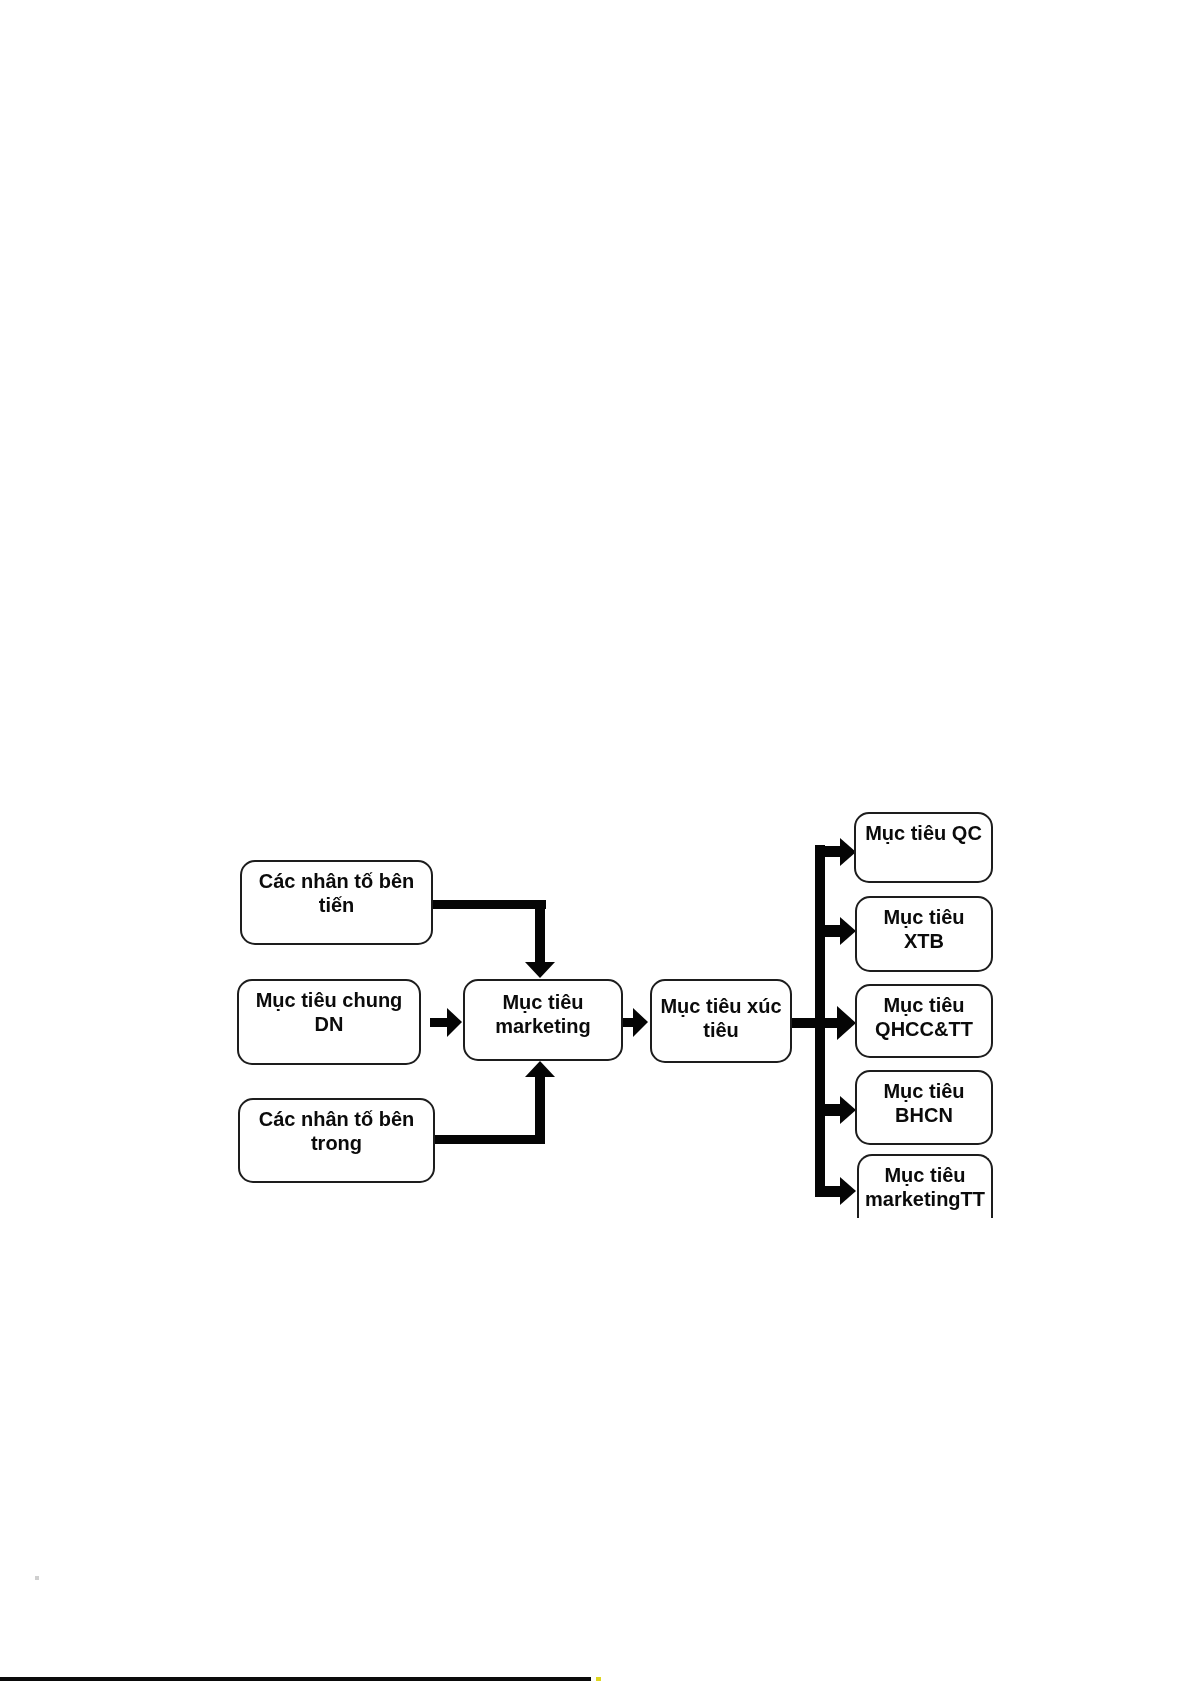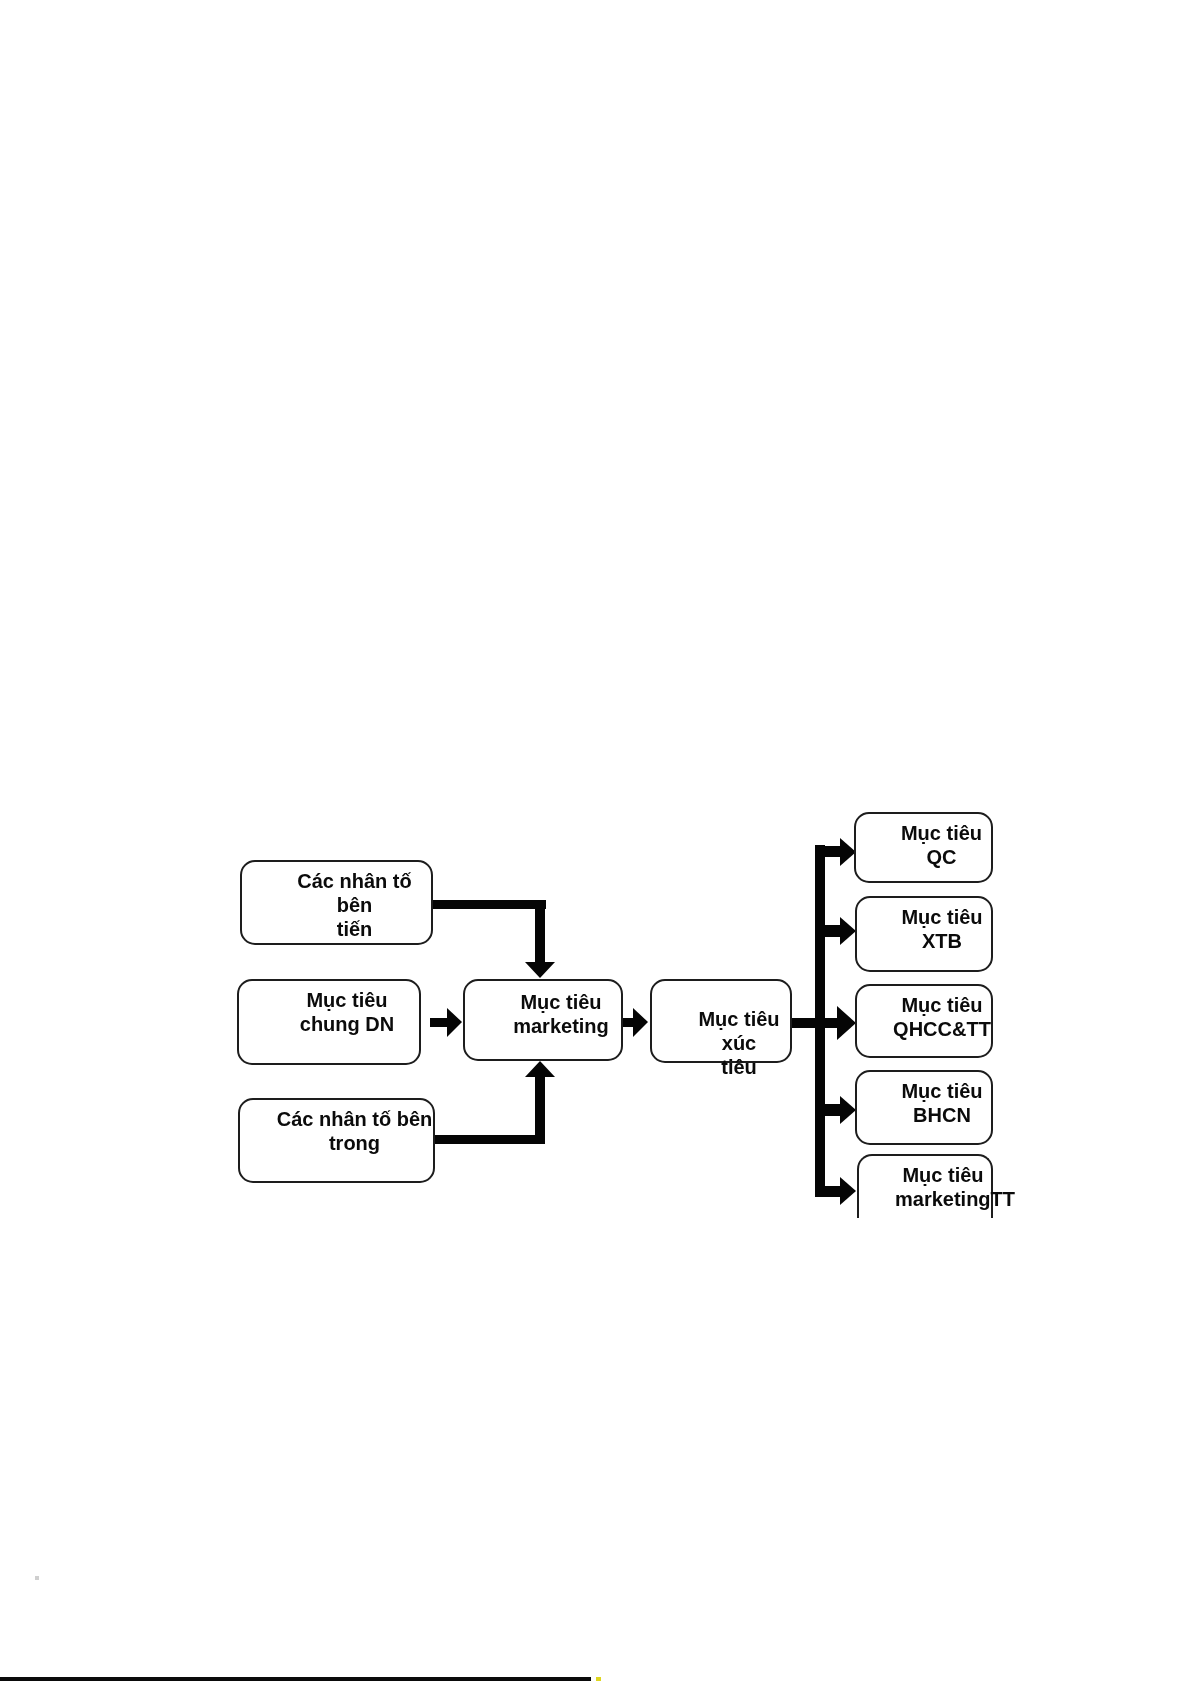--- a/index.html
+++ b/index.html
@@ -22,21 +22,21 @@
     border: 2.5px solid #1d1d1d;
     border-radius: 15px;
     text-align: center;
     font-weight: bold;
     font-size: 20px;
     line-height: 24px;
     color: #0b0b0b;
     padding-top: 7px;
     z-index: 2;
   }
-  .node .line { display: block; margin-left: 36px; }
+  .node .line { display: block; }
   .node.clipped {
     border-bottom: none;
     border-radius: 15px 15px 0 0;
   }
   #connectors {
     position: absolute;
     left: 0;
     top: 0;
     z-index: 1;
   }
@@ -96,21 +96,21 @@
   <div class="node" style="left:238px; top:1098px; width:197px; height:85px;">
     <span class="line">Các nhân tố bên</span>
     <span class="line">trong</span>
   </div>
 
   <div class="node" style="left:463px; top:979px; width:160px; height:82px; padding-top:9px;">
     <span class="line">Mục tiêu</span>
     <span class="line">marketing</span>
   </div>
 
-  <div class="node" style="left:650px; top:979px; width:142px; height:84px; padding-top:26px;">
+  <div class="node" style="left:650px; top:979px; width:142px; height:84px; padding-top:13px;">
     <span class="line">Mục tiêu xúc</span>
     <span class="line">tiêu</span>
   </div>
 
   <div class="node" style="left:854px; top:812px; width:139px; height:71px;">
     <span class="line">Mục tiêu QC</span>
     <span class="line"></span>
   </div>
 
   <div class="node" style="left:855px; top:896px; width:138px; height:76px;">

